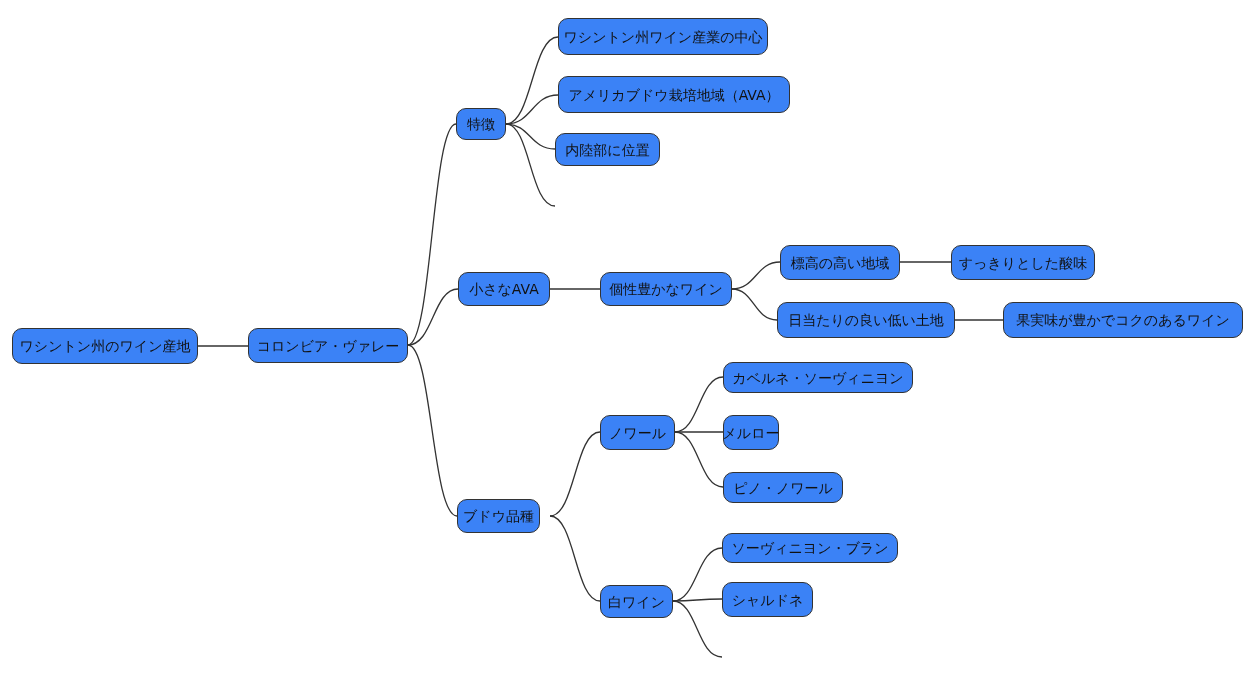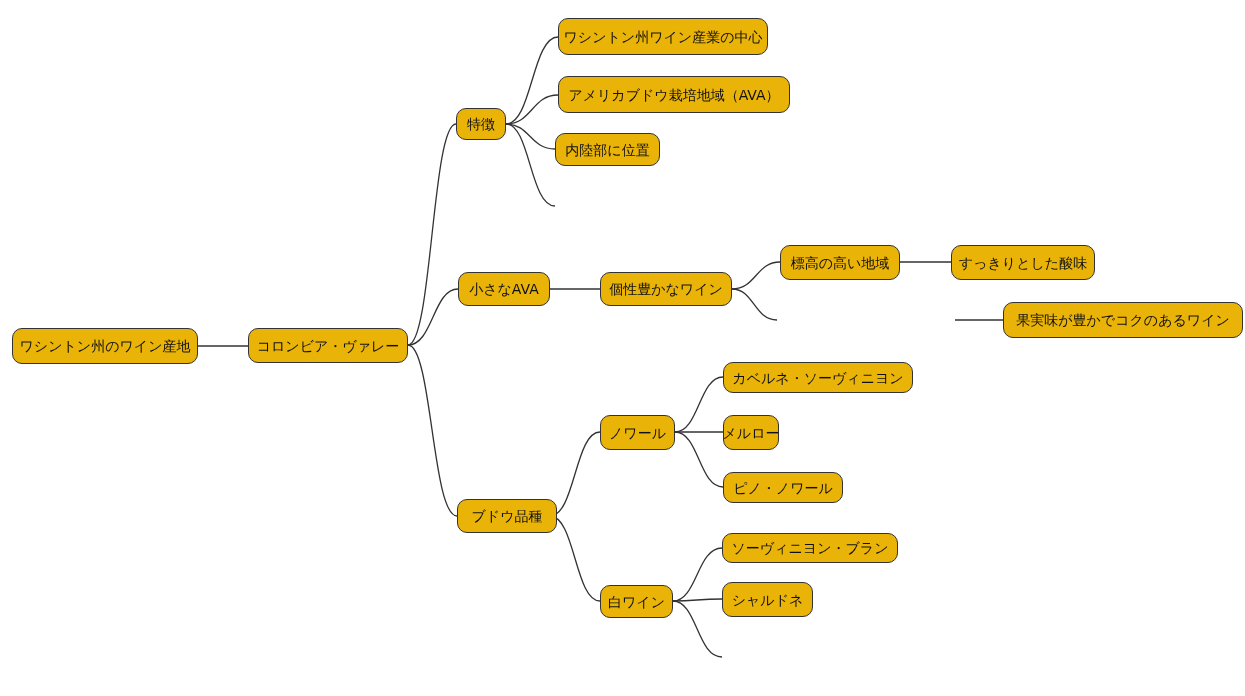--- a/index.html
+++ b/index.html
@@ -23,21 +23,21 @@
     height: 696px;
   }
   .edges path {
     fill: none;
     stroke: #333333;
     stroke-width: 1.3;
   }
   .node {
     position: absolute;
     box-sizing: border-box;
-    background: #eab308;
+    background: #3b82f6;
     border: 1.5px solid #333333;
     border-radius: 10px;
     display: flex;
     align-items: center;
     justify-content: center;
     font-size: 14px;
     color: #111111;
     white-space: nowrap;
     line-height: 1;
   }
@@ -85,24 +85,25 @@
 
 
   <div class="node" style="left:458px;top:272px;width:92px;height:34px">小さなAVA</div>
 
   <div class="node" style="left:600px;top:272px;width:132px;height:34px">個性豊かなワイン</div>
 
   <div class="node" style="left:780px;top:245px;width:120px;height:35px">標高の高い地域</div>
 
   <div class="node" style="left:951px;top:245px;width:144px;height:35px">すっきりとした酸味</div>
 
+  <div class="node" style="left:777px;top:302px;width:178px;height:36px">日当たりの良い低い土地</div>
 
   <div class="node" style="left:1003px;top:302px;width:240px;height:36px">果実味が豊かでコクのあるワイン</div>
 
-  <div class="node" style="left:457px;top:499px;width:100px;height:34px">ブドウ品種</div>
+  <div class="node" style="left:457px;top:499px;width:83px;height:34px">ブドウ品種</div>
 
   <div class="node" style="left:600px;top:415px;width:75px;height:35px">ノワール</div>
 
   <div class="node" style="left:723px;top:362px;width:190px;height:31px">カベルネ・ソーヴィニヨン</div>
 
   <div class="node" style="left:723px;top:415px;width:56px;height:35px">メルロー</div>
 
   <div class="node" style="left:723px;top:472px;width:120px;height:31px">ピノ・ノワール</div>
 
   <div class="node" style="left:600px;top:585px;width:73px;height:33px">白ワイン</div>

